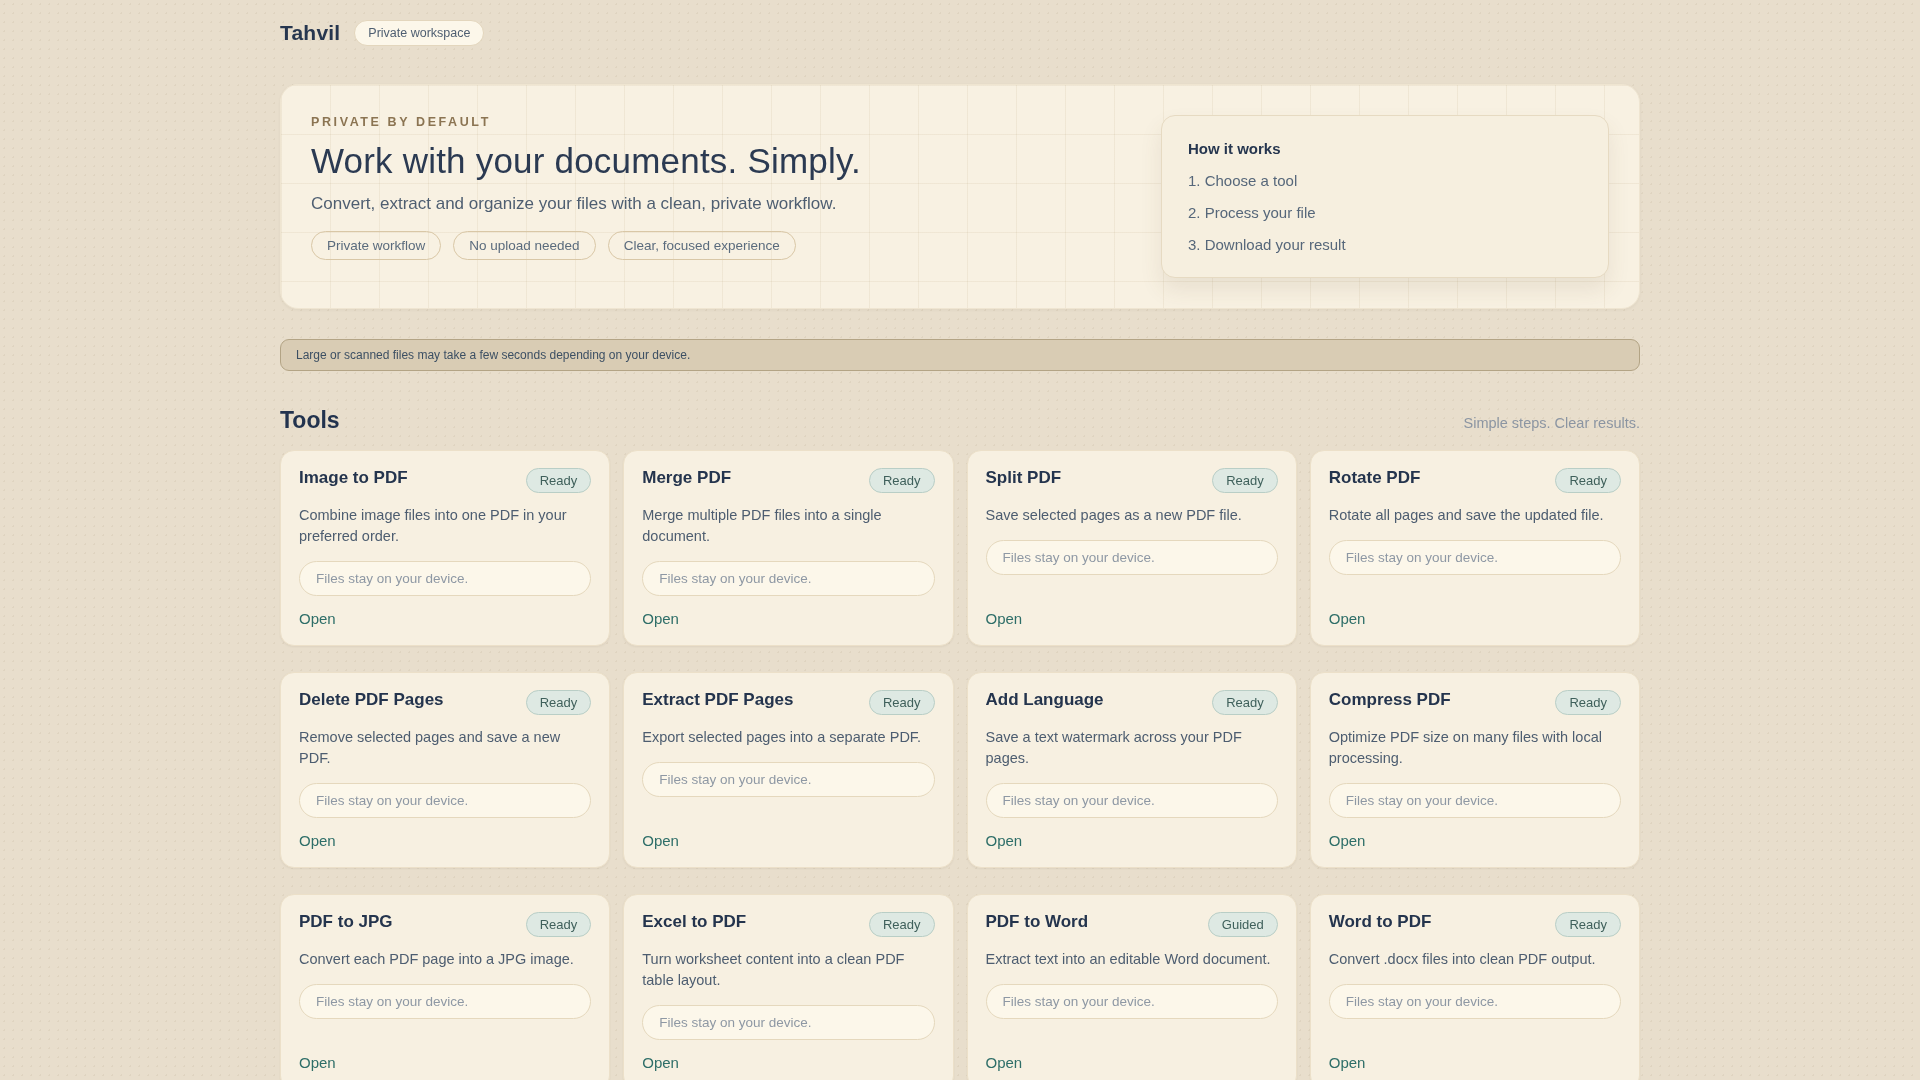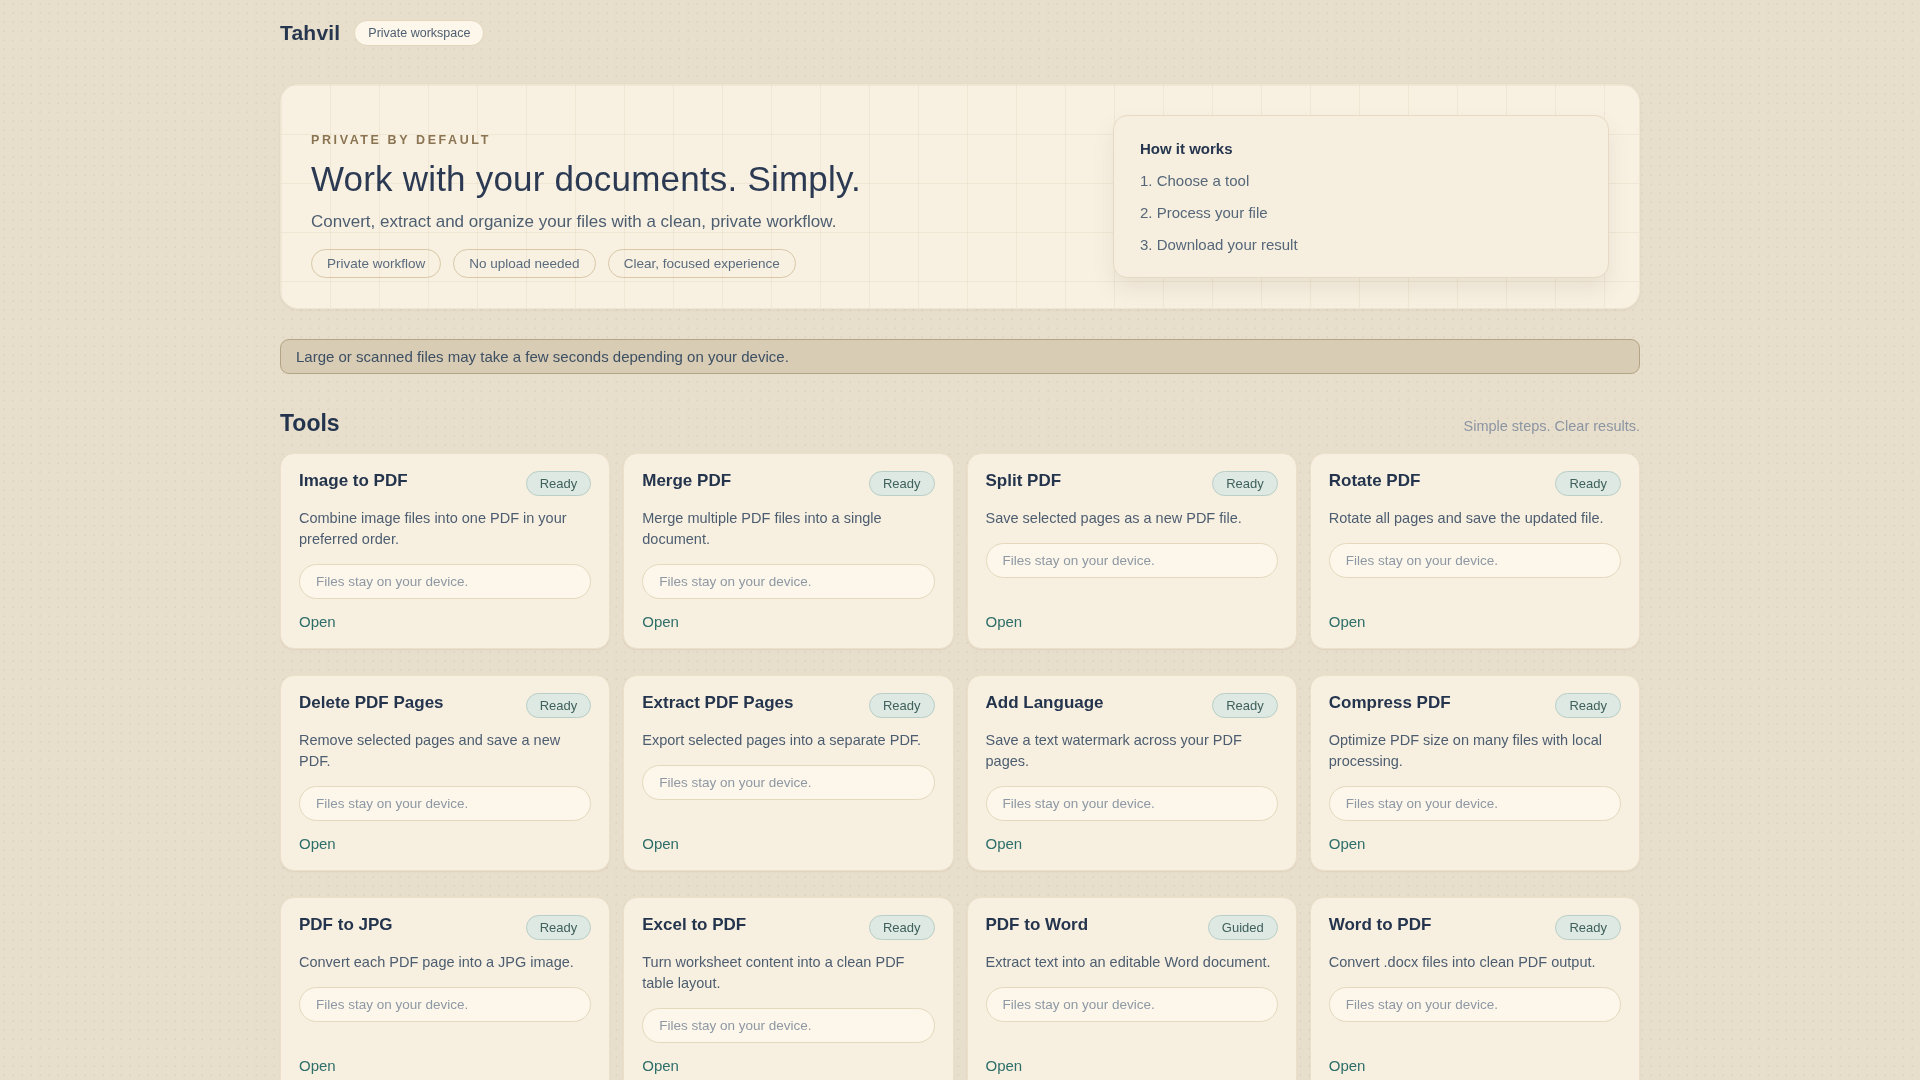--- a/index.html
+++ b/index.html
@@ -44,43 +44,43 @@
   
   .hero{
     margin-top:18px; background-color:var(--panel-bg);
     background-image:
       linear-gradient(to right, rgba(190,168,130,0.14) 1px, transparent 1px),
       linear-gradient(to bottom, rgba(190,168,130,0.14) 1px, transparent 1px);
     background-size:49px 49px;
     border:1px solid #efe5d1; border-radius:18px;
     box-shadow:0 1px 3px rgba(90,70,40,0.06);
     padding:30px; min-height:199px;
-    display:flex; justify-content:space-between; align-items:flex-end; gap:40px;
+    display:flex; justify-content:space-between; align-items:flex-start; gap:40px;
   }
   .hero-left{max-width:760px;}
   .eyebrow{font-size:12.5px; font-weight:bold; letter-spacing:2.6px; color:var(--eyebrow);}
   .hero-title{font-size:35px; font-weight:normal; color:#2b3a52; margin-top:12px; letter-spacing:0.2px;}
   .hero-sub{font-size:17px; color:var(--slate); margin-top:13px;}
   .chips{display:flex; gap:12px; margin-top:17px;}
   .chip{
     font-size:13.5px; color:#5a6b7d; border:1px solid #d9c7a6;
     border-radius:999px; padding:6px 15px; background:transparent;
   }
   .hiw-card{
-    width:496px; background:#f6efdf; border:1px solid #e6dac2; border-radius:14px;
+    width:448px; background:#f6efdf; border:1px solid #e6dac2; border-radius:14px;
     box-shadow:0 12px 22px rgba(100,80,50,0.10);
     padding:24px 26px; flex-shrink:0;
   }
   .hiw-title{font-size:15px; font-weight:bold; color:var(--ink);}
   .hiw-step{font-size:15px; color:#56677a; margin-top:15px;}
 
   
   .notice{
     margin-top:30px; background:var(--notice-bg); border:1px solid var(--notice-border);
-    border-radius:9px; padding:8px 15px; font-size:15px; color:#3c4f63;
+    border-radius:9px; padding:8px 15px; font-size:12px; color:#3c4f63;
   }
 
   
   .tools-head{margin-top:36px; display:flex; align-items:baseline; justify-content:space-between;}
   .tools-title{font-size:23px; font-weight:bold; color:#22334e;}
   .tools-sub{font-size:14.5px; color:var(--muted);}
   .tools-grid{
     margin-top:16px; display:grid; grid-template-columns:repeat(4,1fr);
     gap:26px 13px;
   }

